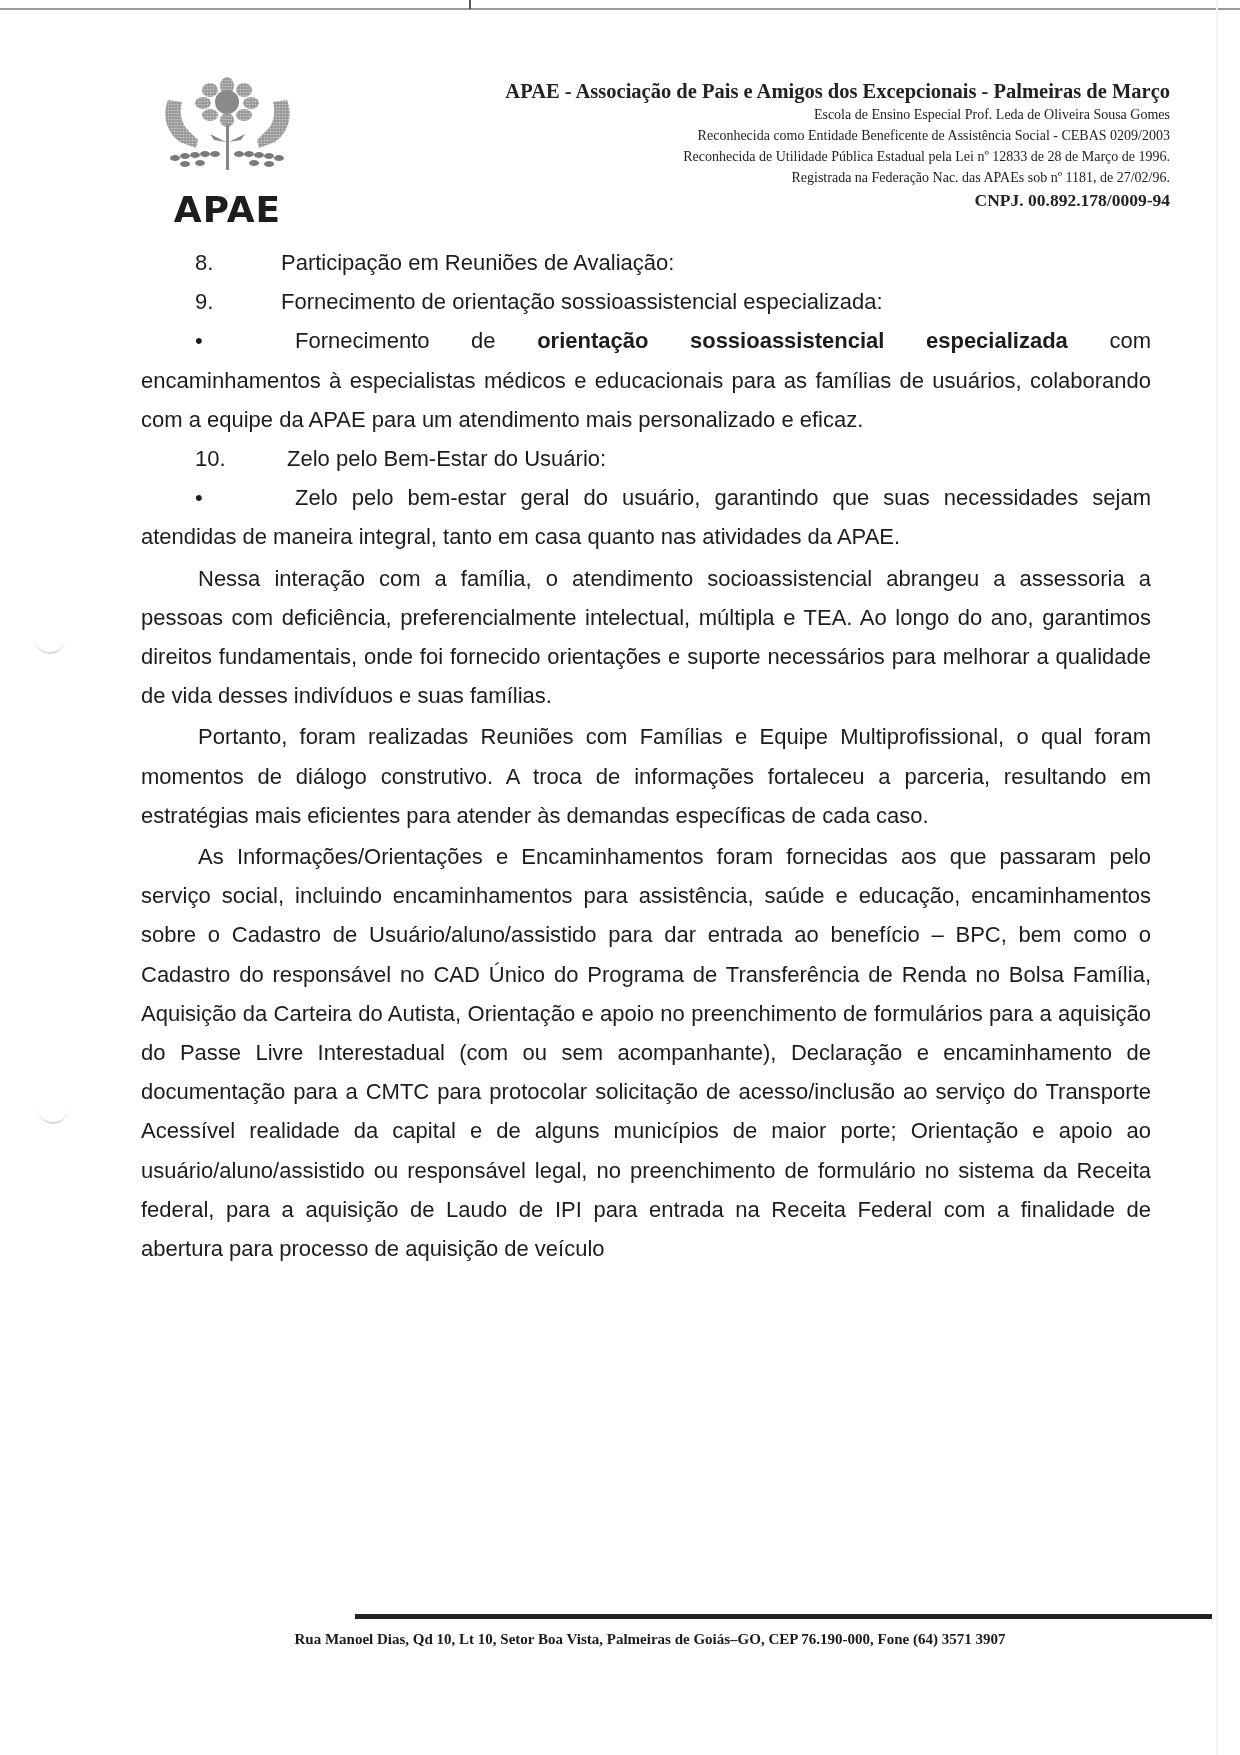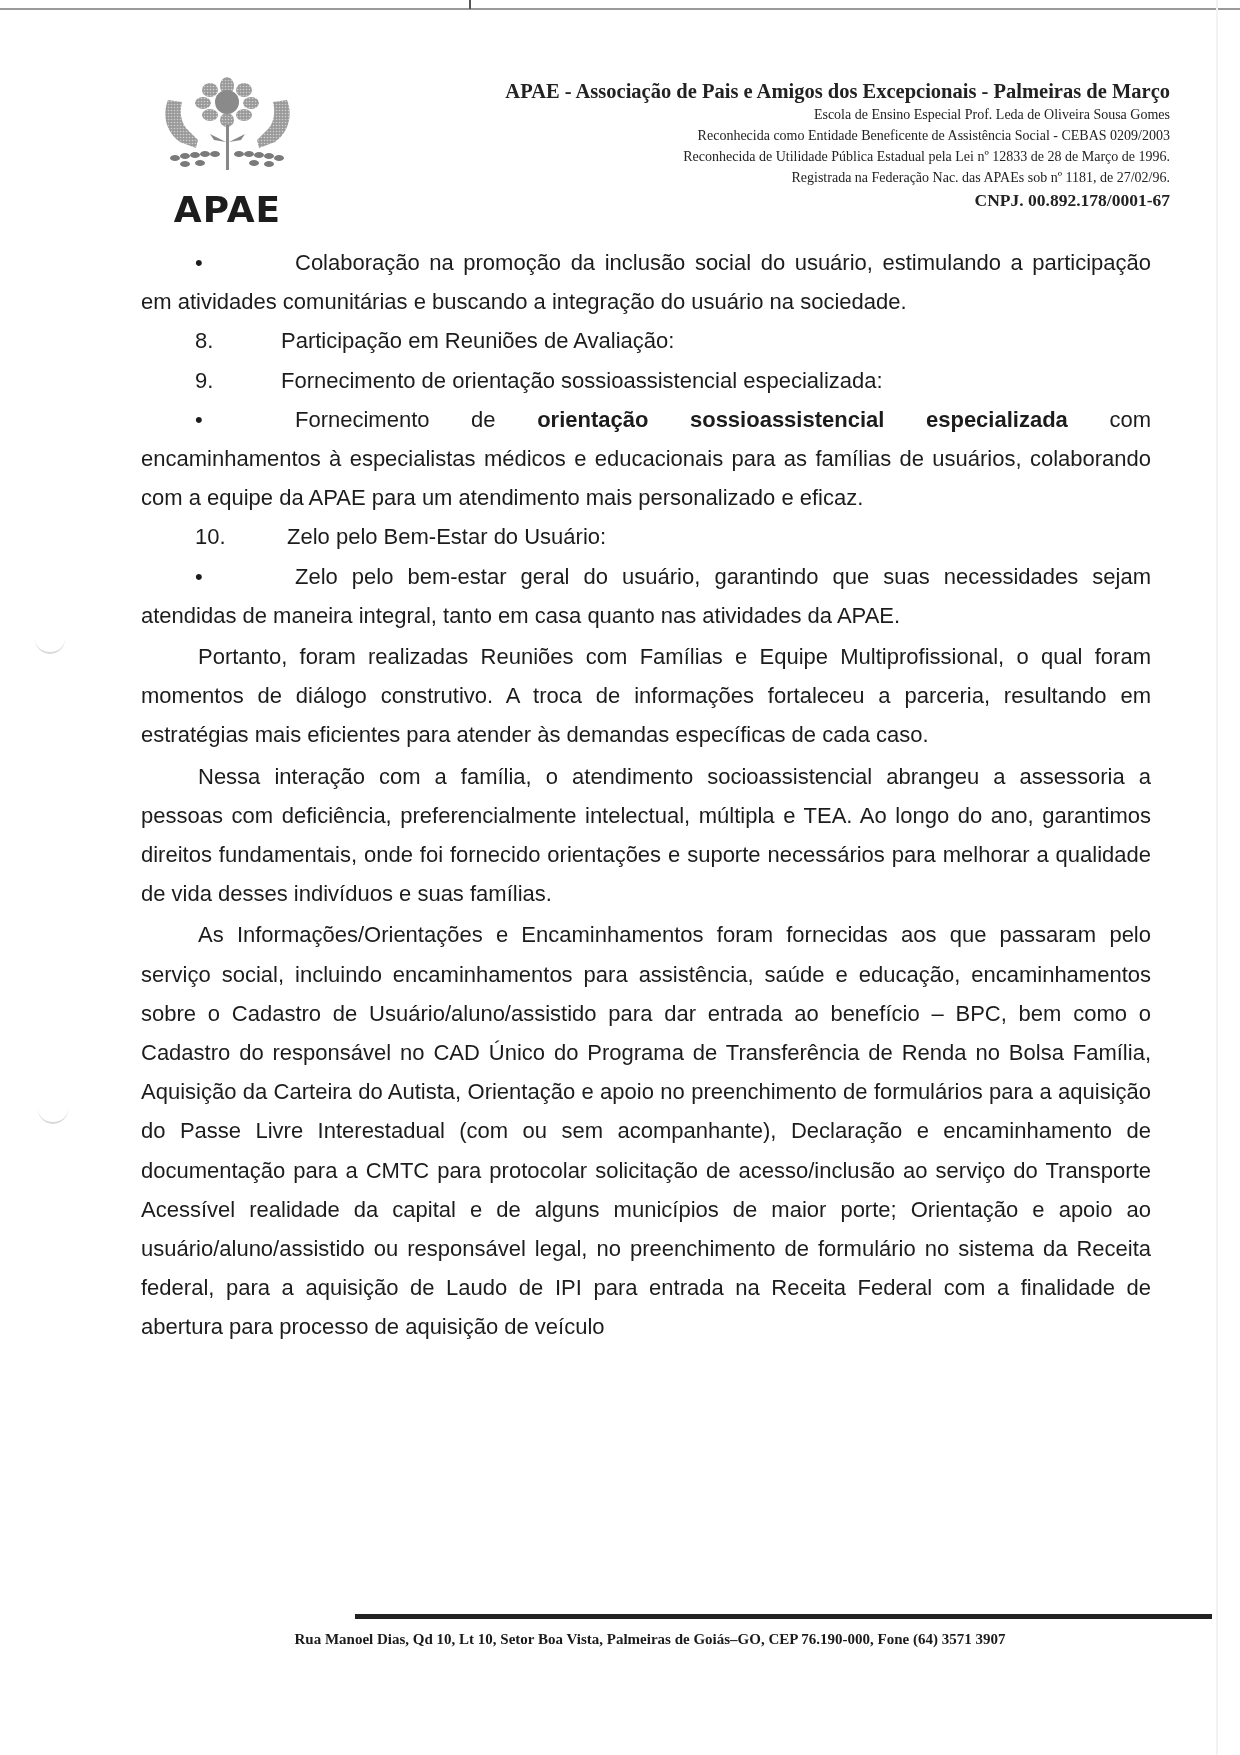--- a/index.html
+++ b/index.html
@@ -89,38 +89,37 @@
   </svg>
   <div class="logo-text">APAE</div>
 </div>
 
 <div class="header">
   <div class="title">APAE - Associação de Pais e Amigos dos Excepcionais - Palmeiras de Março</div>
   <div class="line">Escola de Ensino Especial Prof. Leda de Oliveira Sousa Gomes</div>
   <div class="line">Reconhecida como Entidade Beneficente de Assistência Social - CEBAS 0209/2003</div>
   <div class="line">Reconhecida de Utilidade Pública Estadual pela Lei nº 12833 de 28 de Março de 1996.</div>
   <div class="line">Registrada na Federação Nac. das APAEs sob nº 1181, de 27/02/96.</div>
-  <div class="cnpj">CNPJ. 00.892.178/0001-67</div>
+  <div class="cnpj">CNPJ. 00.892.178/0009-94</div>
 </div>
 
 <div class="content">
-  <p class="bullet"><span class="dot">•</span><span>Colaboração na promoção da inclusão social do usuário, estimulando a participação em atividades comunitárias e buscando a integração do usuário na sociedade.</span></p>
 
   <p class="numhead"><span class="num">8.</span><b>Participação em Reuniões de Avaliação:</b></p>
 
 
   <p class="numhead"><span class="num">9.</span><b>Fornecimento de orientação sossioassistencial especializada:</b></p>
 
   <p class="bullet"><span class="dot">•</span><span>Fornecimento de </span><b>orientação sossioassistencial especializada</b><span> com encaminhamentos à especialistas médicos e educacionais para as famílias de usuários, colaborando com a equipe da APAE para um atendimento mais personalizado e eficaz.</span></p>
 
   <p class="numhead"><span class="num w2">10.</span><b>Zelo pelo Bem-Estar do Usuário:</b></p>
 
   <p class="bullet"><span class="dot">•</span><span>Zelo pelo bem-estar geral do usuário, garantindo que suas necessidades sejam atendidas de maneira integral, tanto em casa quanto nas atividades da APAE.</span></p>
 
+  <p class="indent para-gap">Nessa interação com a família, o atendimento socioassistencial abrangeu a assessoria a pessoas com deficiência, preferencialmente intelectual, múltipla e TEA. Ao longo do ano, garantimos direitos fundamentais, onde foi fornecido orientações e suporte necessários para melhorar a qualidade de vida desses indivíduos e suas famílias.</p>
   <p class="indent para-gap">Portanto, foram realizadas Reuniões com Famílias e Equipe Multiprofissional, o qual foram momentos de diálogo construtivo. A troca de informações fortaleceu a parceria, resultando em estratégias mais eficientes para atender às demandas específicas de cada caso.</p>
-  <p class="indent para-gap">Nessa interação com a família, o atendimento socioassistencial abrangeu a assessoria a pessoas com deficiência, preferencialmente intelectual, múltipla e TEA. Ao longo do ano, garantimos direitos fundamentais, onde foi fornecido orientações e suporte necessários para melhorar a qualidade de vida desses indivíduos e suas famílias.</p>
   <p class="indent para-gap">As Informações/Orientações e Encaminhamentos foram fornecidas aos que passaram pelo serviço social, incluindo encaminhamentos para assistência, saúde e educação, encaminhamentos sobre o Cadastro de Usuário/aluno/assistido para dar entrada ao benefício – BPC, bem como o Cadastro do responsável no CAD Único do Programa de Transferência de Renda no Bolsa Família, Aquisição da Carteira do Autista, Orientação e apoio no preenchimento de formulários para a aquisição do Passe Livre Interestadual (com ou sem acompanhante), Declaração e encaminhamento de documentação para a CMTC para protocolar solicitação de acesso/inclusão ao serviço do Transporte Acessível realidade da capital e de alguns municípios de maior porte; Orientação e apoio ao usuário/aluno/assistido ou responsável legal, no preenchimento de formulário no sistema da Receita federal, para a aquisição de Laudo de IPI para entrada na Receita Federal com a finalidade de abertura para processo de aquisição de veículo</p>
 </div>
 
 <div class="footer-rule"></div>
 <div class="footer">
   <div>Rua Manoel Dias, Qd 10, Lt 10, Setor Boa Vista, Palmeiras de Goiás–GO, CEP 76.190-000, Fone (64) 3571 3907</div>
 </div>
 
 </body></html>

